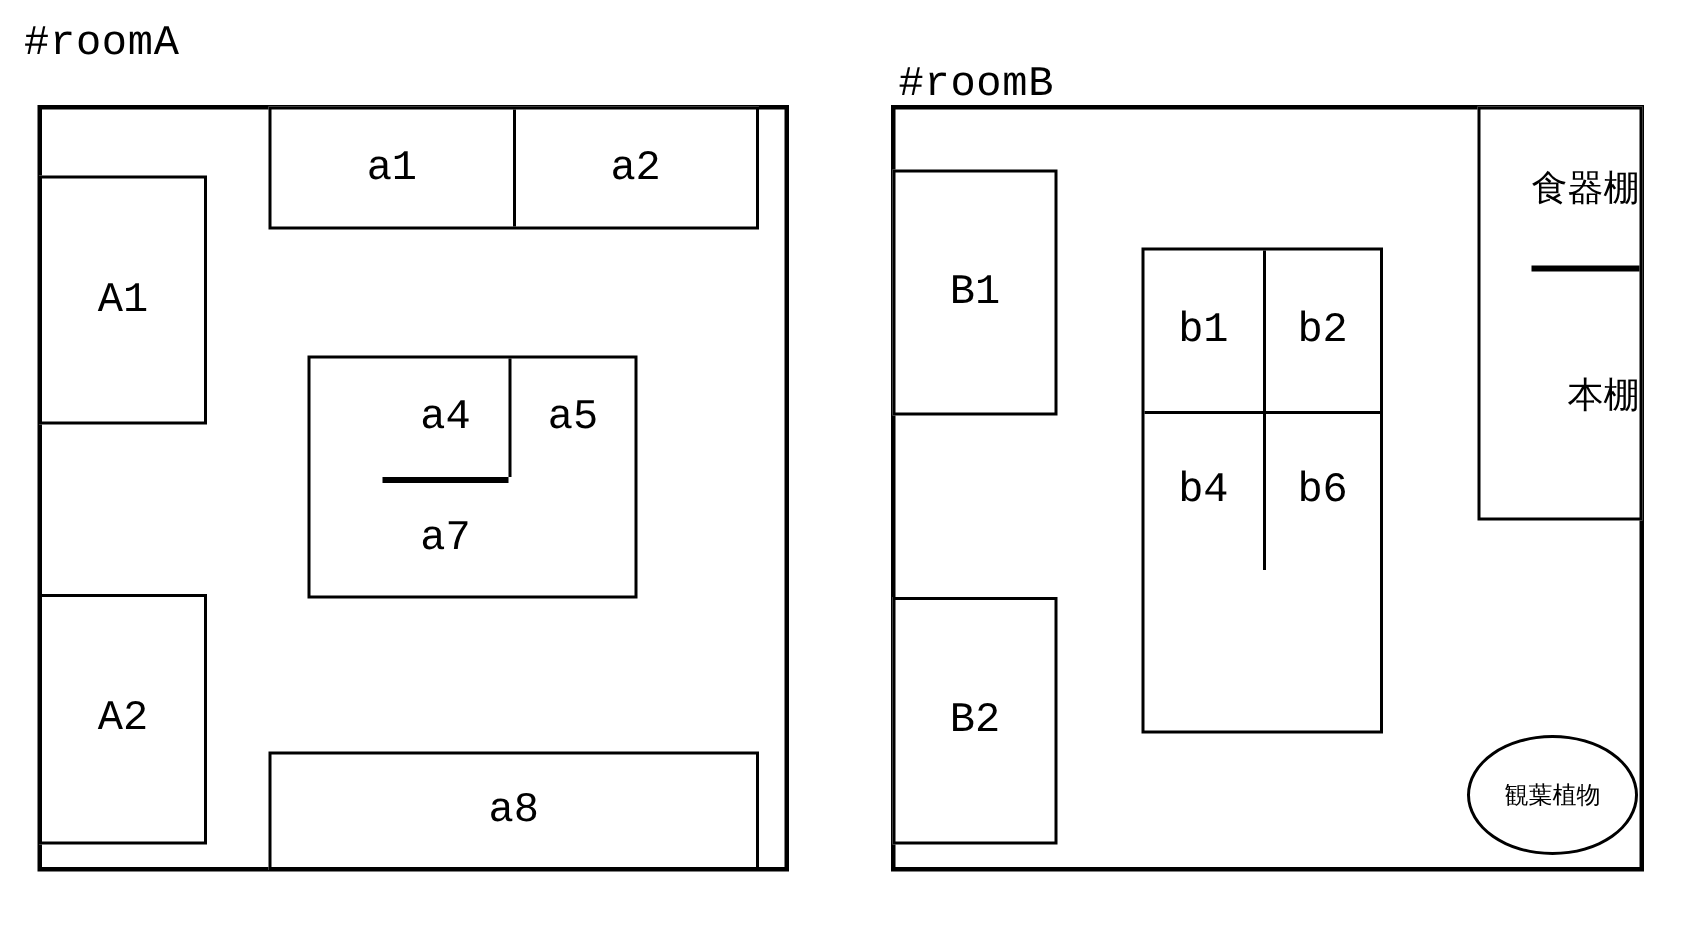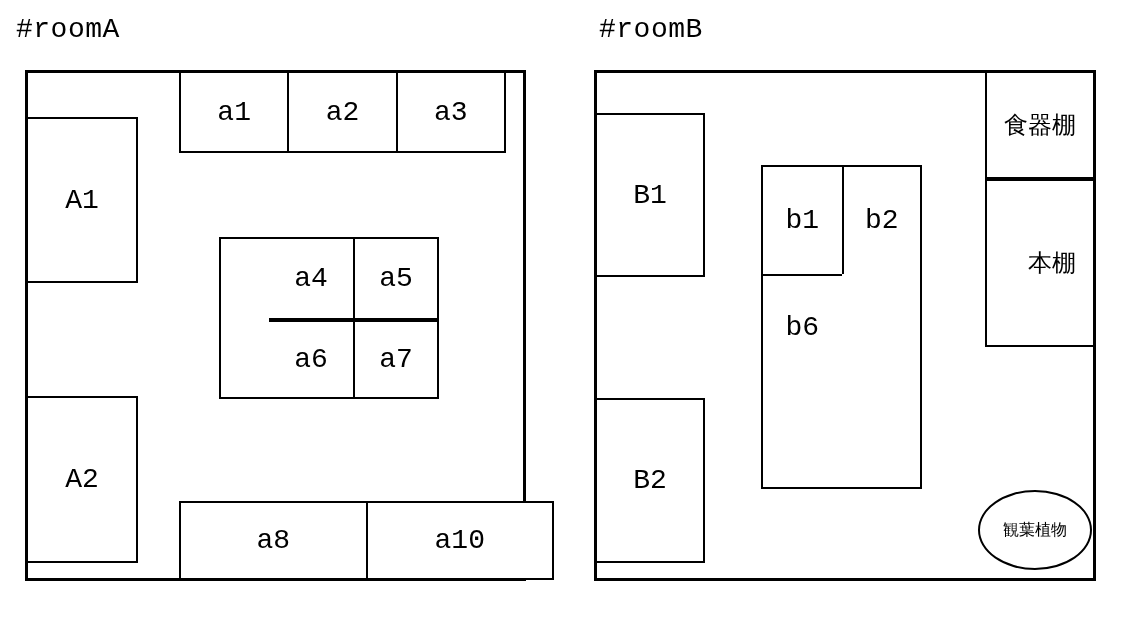--- a/index.html
+++ b/index.html
@@ -66,20 +66,21 @@
   .grid-a .cell:nth-child(n+3) { border-top:4px solid var(--line); }
   .grid-b { grid-template-columns:1fr 1fr; grid-template-rows:1fr 1fr 1fr; }
   .grid-b .cell:nth-child(2n)  { border-left:2px solid var(--line); }
   .grid-b .cell:nth-child(n+3) { border-top:2px solid var(--line); }
   .shelf-col {
     position:absolute;
     border:2px solid var(--line);
     background:var(--bg);
     display:flex;
     flex-direction:column;
+    align-items:flex-end;
   }
   .shelf-col .shelf-cell {
     display:flex;
     align-items:center;
     justify-content:center;
     font-size:24px;
   }
   .shelf-col .shelf-cell.first { height:108px; border-bottom:4px solid var(--line); }
   .shelf-col .shelf-cell.second { flex:1;margin-left:24px; }
   .ellipse {
@@ -94,57 +95,55 @@
     white-space:nowrap;
     overflow:hidden;
   }
 </style>
 </head>
 <body>
 
 <div class="canvas">
 
   <div class="room-title" style="left:16px;">#roomA</div>
-  <div class="room-title" style="left:599px;">#roomB</div>
+  <div class="room-title" style="left:599px;margin-top:27px;">#roomB</div>
 
   <div class="room" style="left:25px; top:70px; width:501px; height:511px;">
 
     <div class="box" style="left:-2px; top:44px; width:112px; height:166px;">A1</div>
 
     <div class="box" style="left:-2px; top:323px; width:112px; height:167px;">A2</div>
 
     <div class="hrow" style="left:151px; top:-2px; width:327px; height:82px;">
       <div class="cell">a1</div>
       <div class="cell">a2</div>
-      <div class="cell">a3</div>
     </div>
 
-    <div class="grid grid-a" style="left:191px; top:164px; width:220px; height:162px;padding-left:48px;">
+    <div class="grid grid-a" style="left:177px; top:164px; width:220px; height:162px;padding-left:48px;">
       <div class="cell">a4</div>
       <div class="cell">a5</div>
-      <div class="cell">a6</div>
       <div class="cell">a7</div>
     </div>
 
-    <div class="hrow" style="left:151px; top:428px; width:375px; height:79px;justify-content:flex-end;">
+    <div class="hrow" style="left:151px; top:428px; width:327px; height:79px;justify-content:flex-end;">
       <div class="cell">a8</div>
-      <div class="cell">a10</div>
     </div>
 
   </div>
 
   <div class="room" style="left:594px; top:70px; width:502px; height:511px;">
 
     <div class="box" style="left:-2px; top:40px; width:110px; height:164px;">B1</div>
 
     <div class="box" style="left:-2px; top:325px; width:110px; height:165px;">B2</div>
 
     <div class="grid grid-b" style="left:164px; top:92px; width:161px; height:324px;">
       <div class="cell">b1</div>
       <div class="cell">b2</div>
+      <div class="cell">b4</div>
       <div class="cell">b6</div>
     </div>
 
     <div class="shelf-col" style="left:388px; right:-2px; top:-2px; height:276px;">
       <div class="shelf-cell first">食器棚</div>
       <div class="shelf-cell second">本棚</div>
     </div>
 
     <div class="ellipse" style="left:381px; top:417px; width:114px; height:80px;">観葉植物</div>
 

